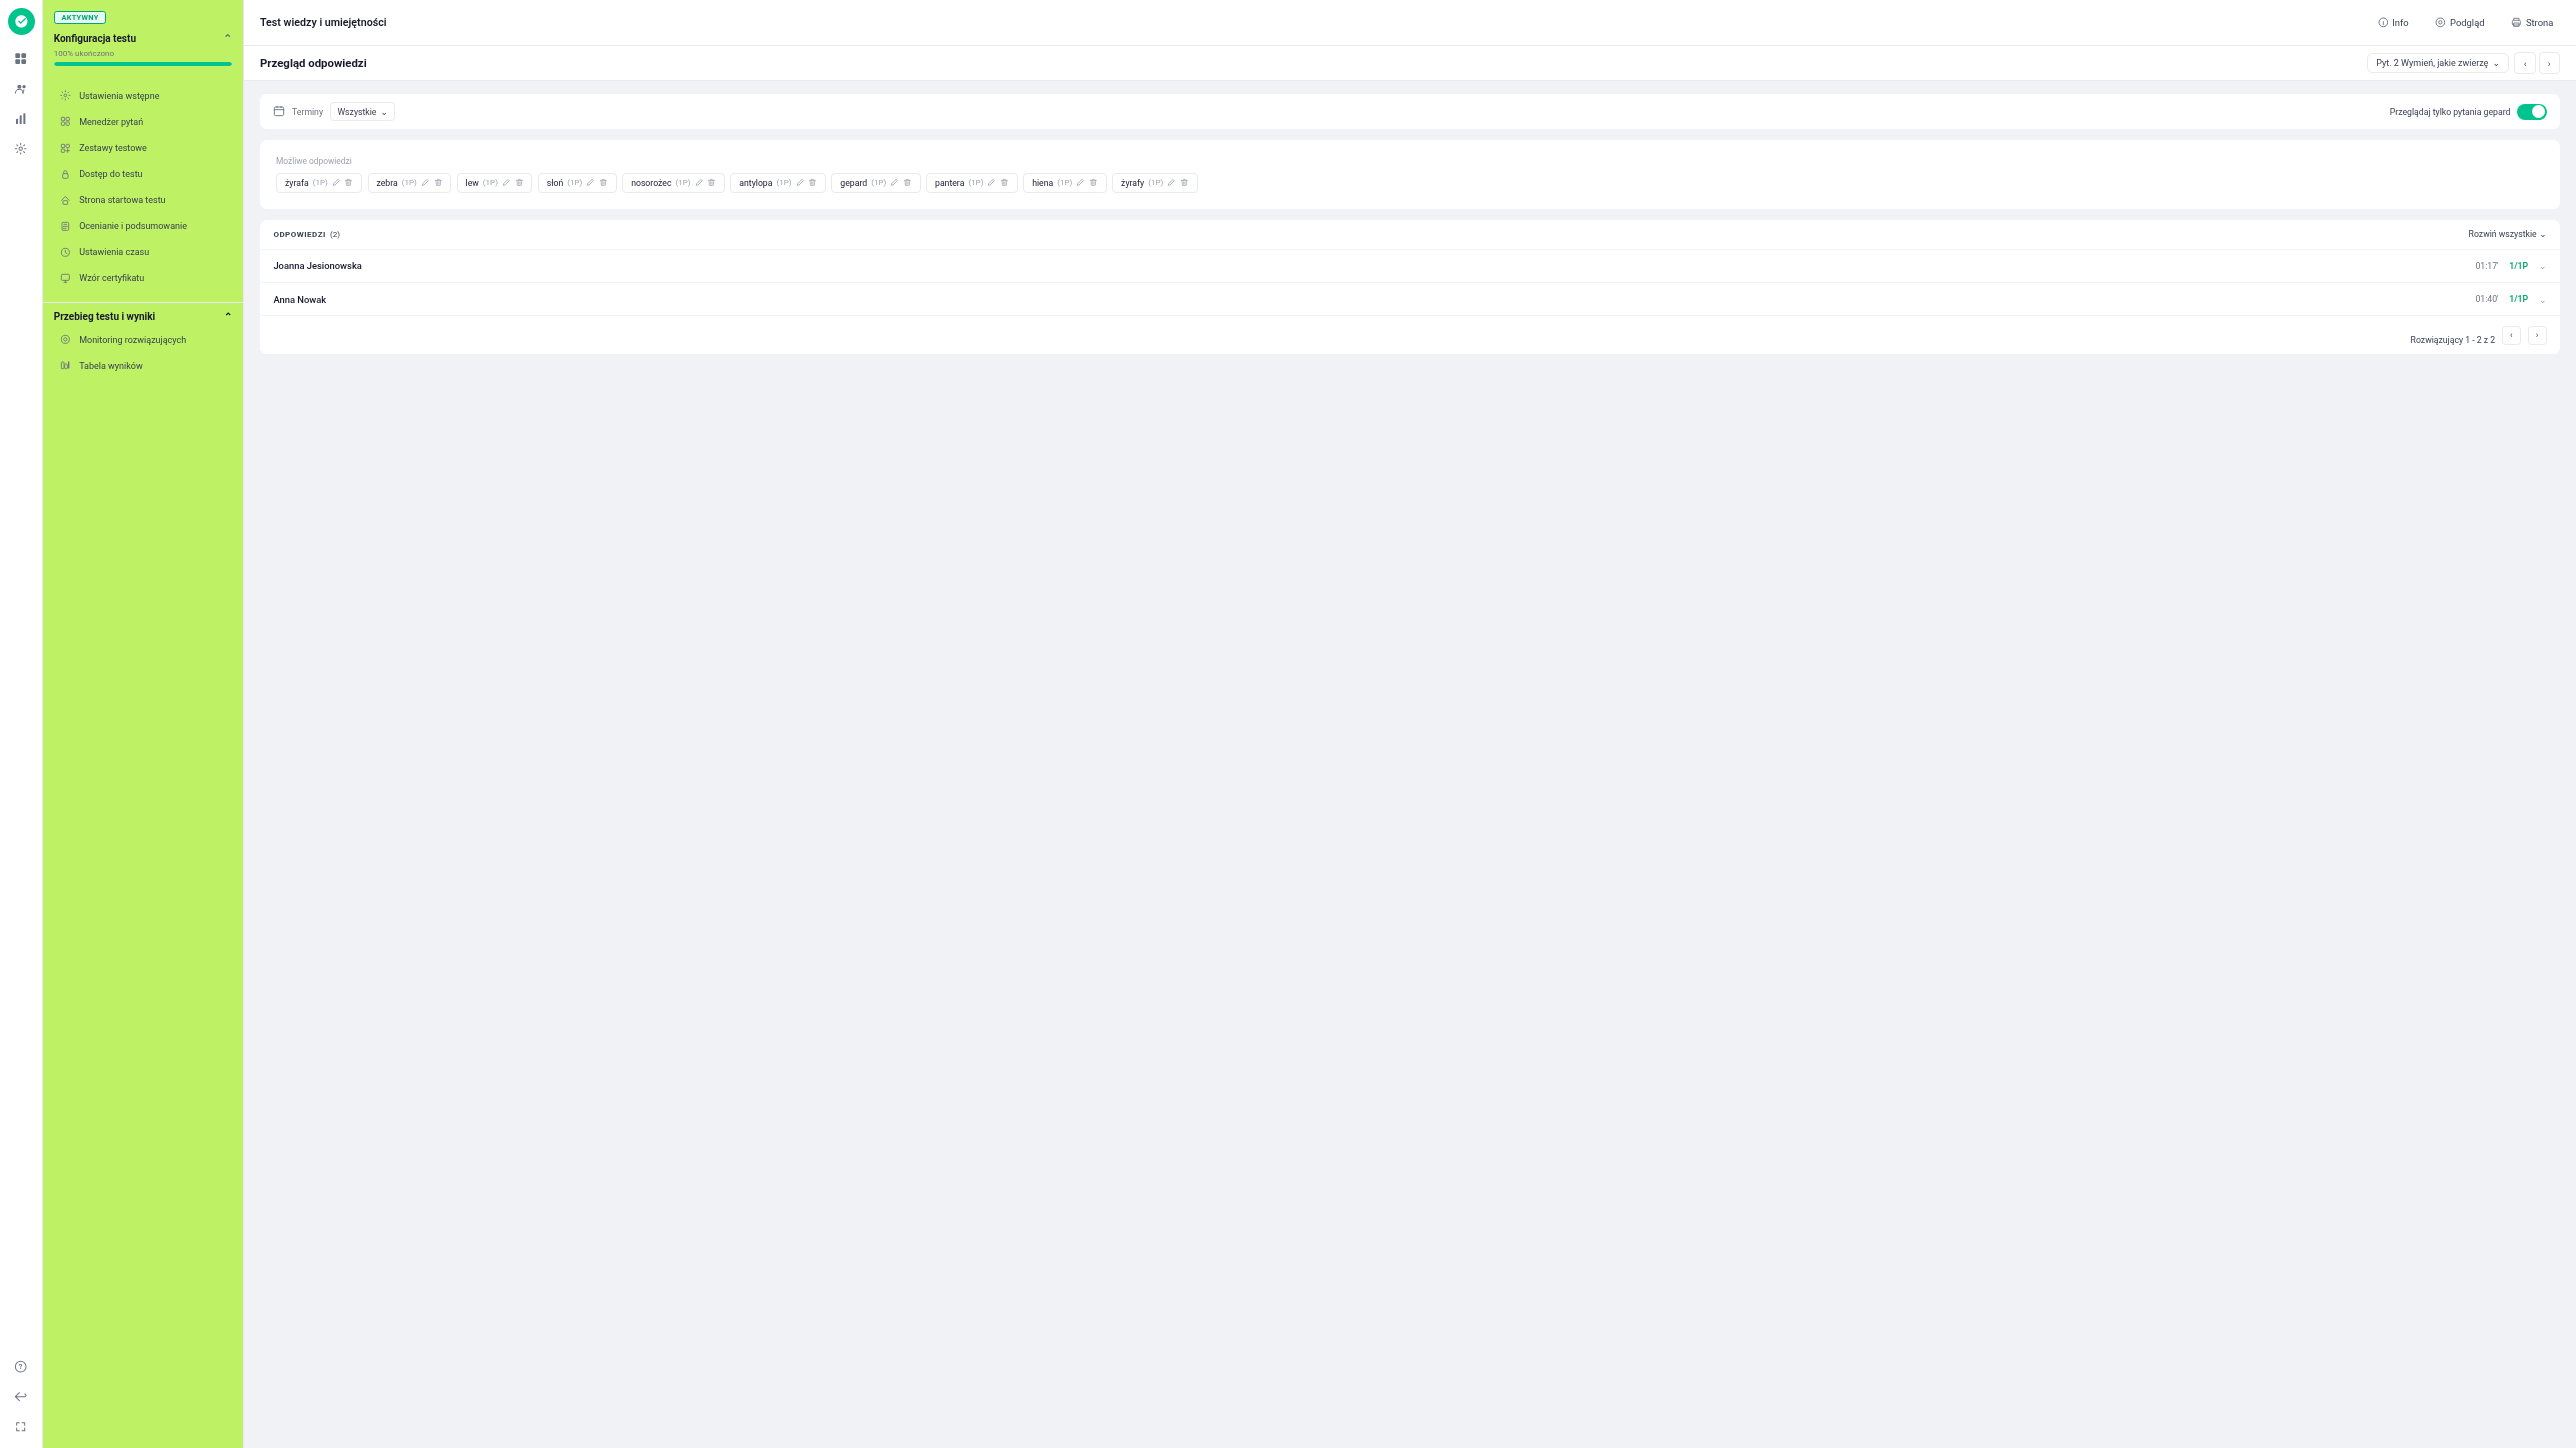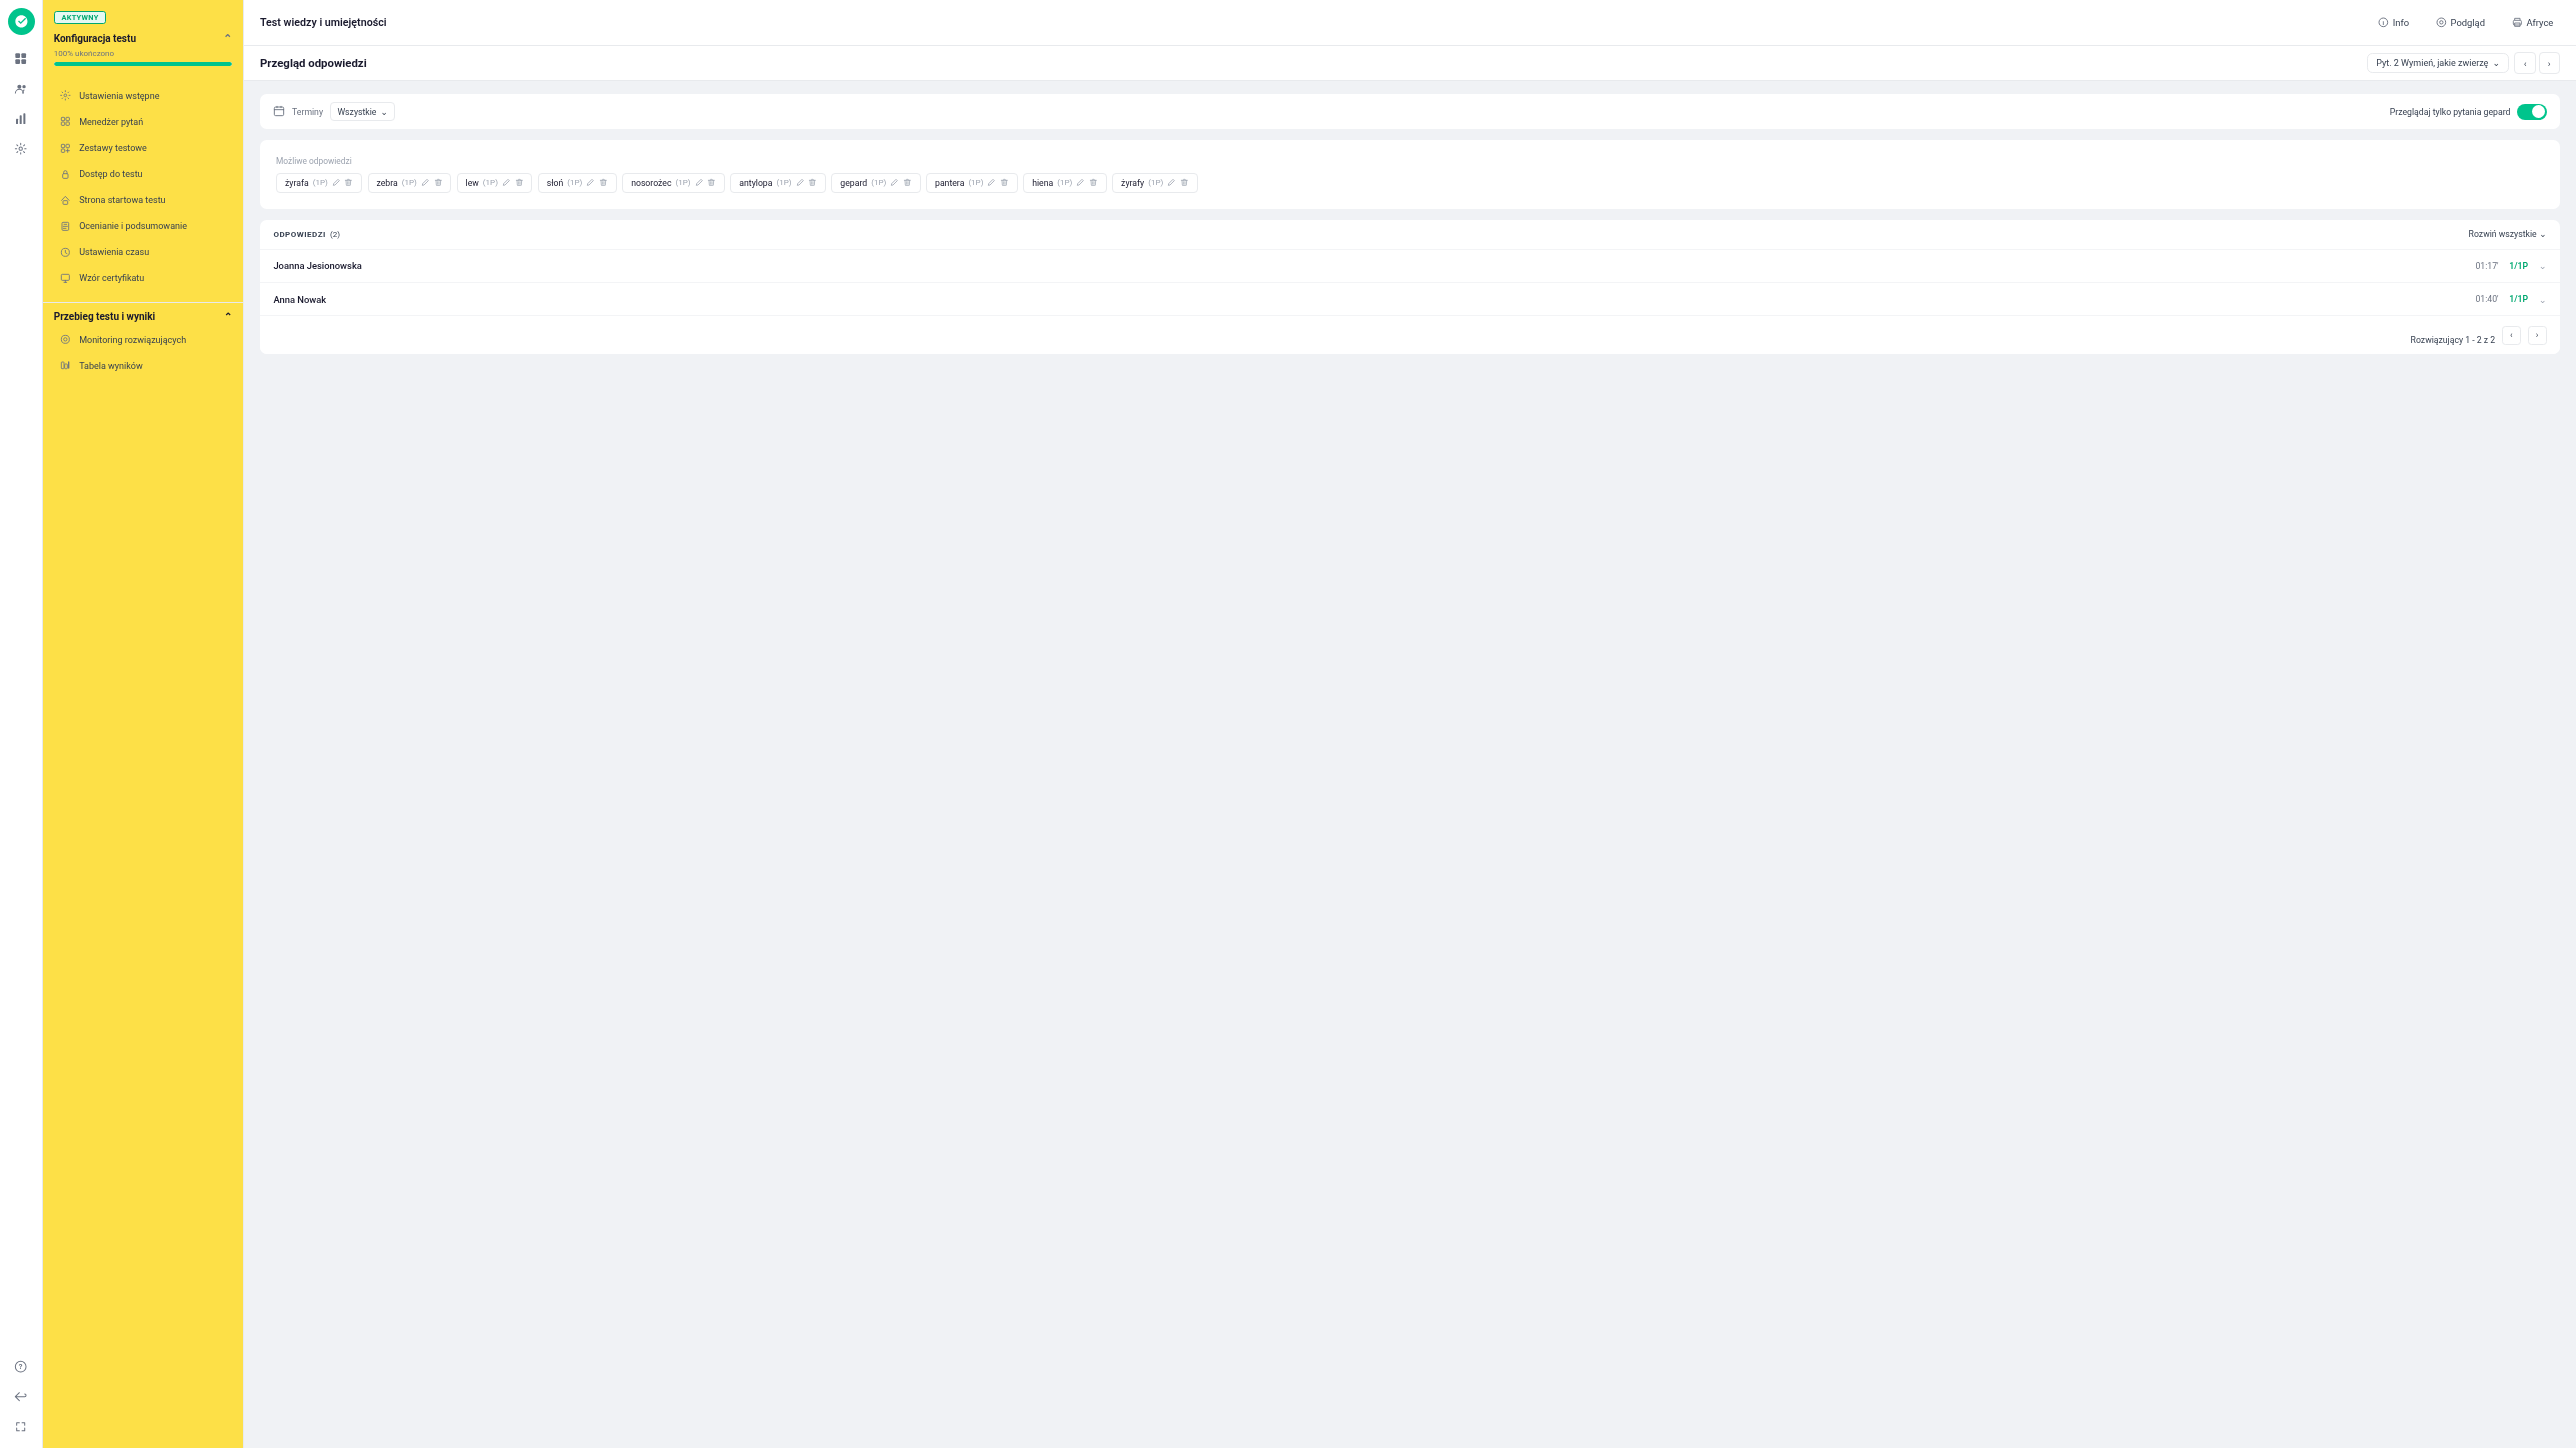--- a/index.html
+++ b/index.html
@@ -54,21 +54,21 @@
     .icon-btn.logo {
       background: #00c48c;
       color: white;
       border-radius: 50%;
       margin-bottom: 8px;
     }
 
     
     .sidebar {
       width: 201px;
-      background: #fde047;
+      background: #bef264;
       border-right: 0.7px solid #e8eaed;
       display: flex;
       flex-direction: column;
       padding: 10.7px 0;
       flex-shrink: 0;
       overflow-y: auto;
     }
     .sidebar-header {
       padding: 0 10.7px 10.7px;
     }
@@ -661,21 +661,21 @@
           <circle cx="8" cy="8" r="2.5" stroke="#6b7280" stroke-width="1.4"></circle>
         </svg>
         <span>Podgląd</span>
       </div>
       <div class="header-action-btn">
         <svg width="10.7" height="10.7" viewBox="0 0 16 16" fill="none">
           <path d="M4 5V2h8v3" stroke="#6b7280" stroke-width="1.3" stroke-linejoin="round"></path>
           <rect x="2" y="5" width="12" height="7" rx="1.5" stroke="#6b7280" stroke-width="1.3"></rect>
           <path d="M4 9h8v5H4z" stroke="#6b7280" stroke-width="1.3"></path>
         </svg>
-        <span>Afryce</span>
+        <span>Strona</span>
       </div>
     </div>
   </div>
 
   <div class="question-nav-bar">
     <span class="page-heading">Przegląd odpowiedzi</span>
     <div class="question-selector">
       <div class="question-dropdown">
         <span>Pyt. 2 Wymień, jakie zwierzę</span>
         <span>⌄</span>

